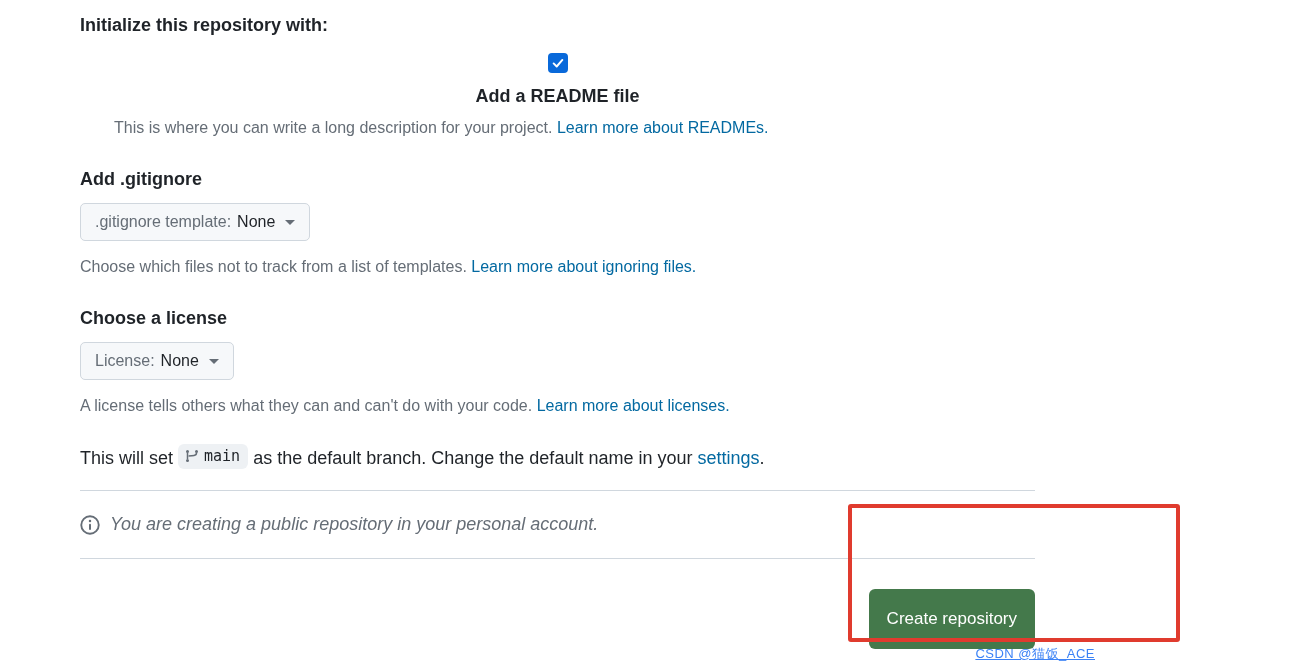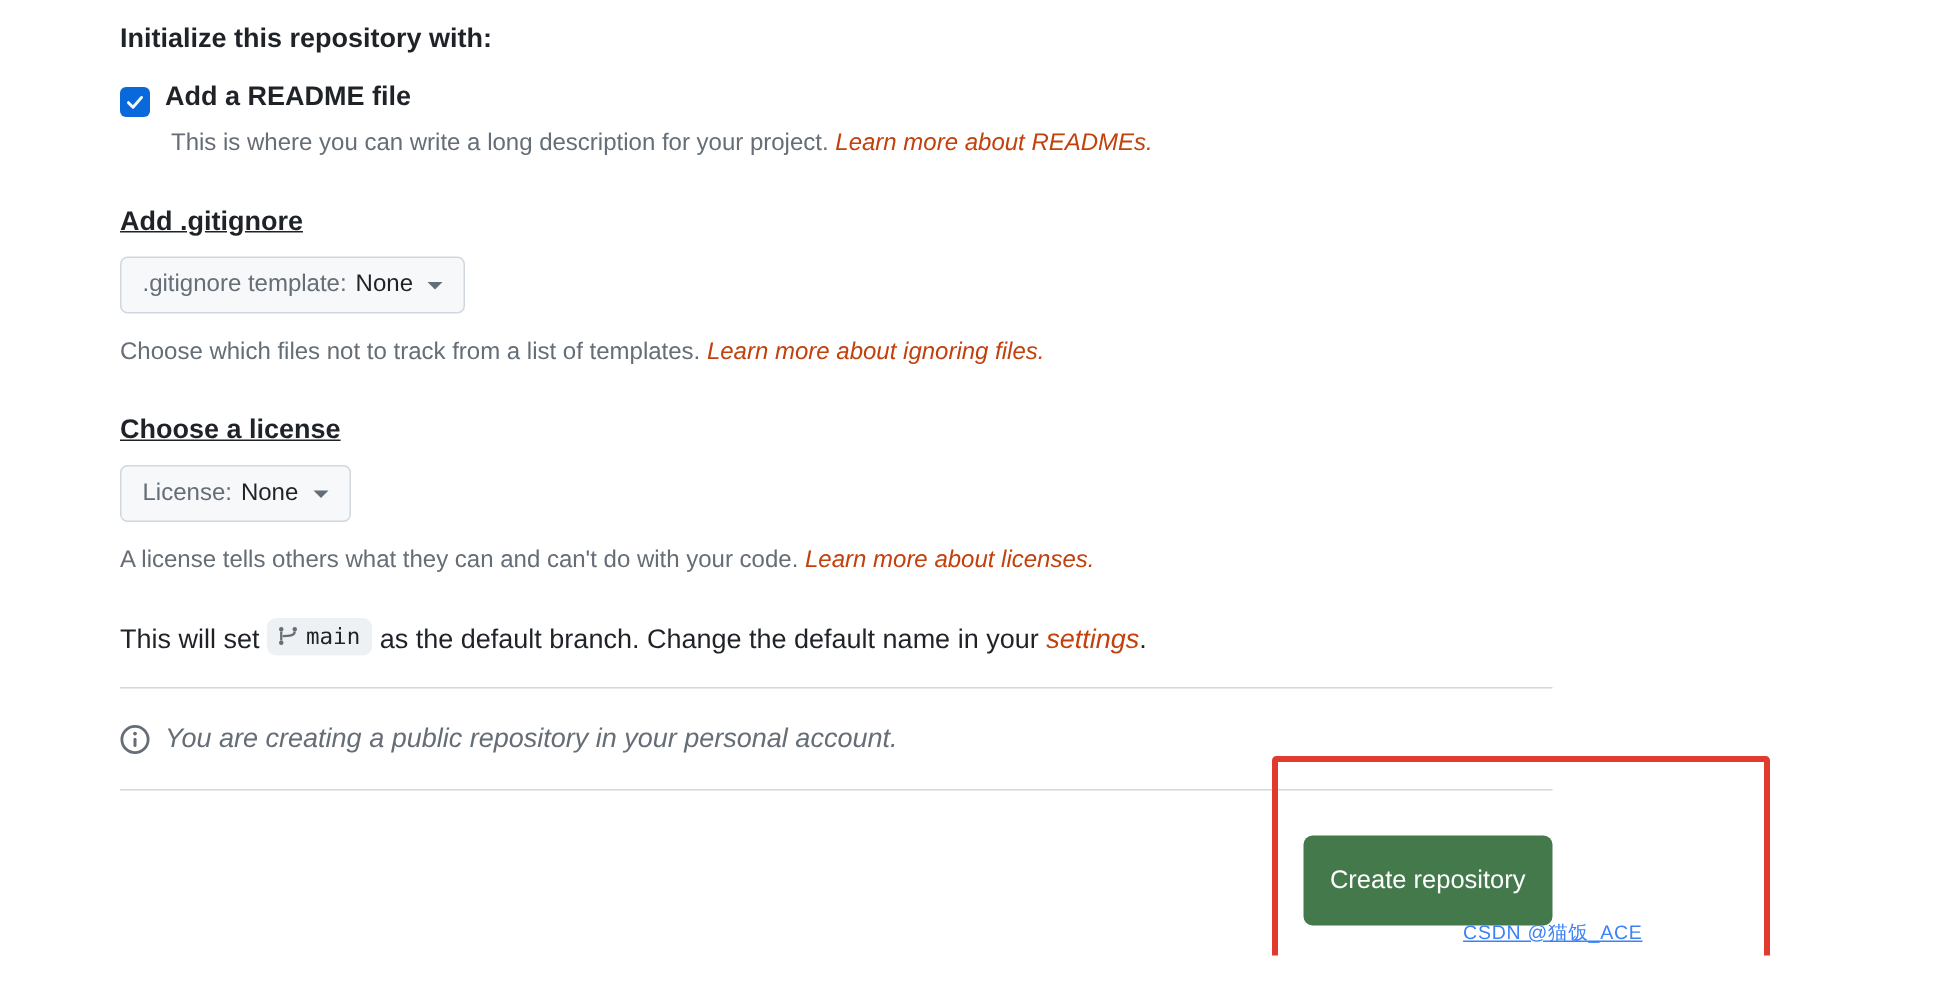--- a/index.html
+++ b/index.html
@@ -18,27 +18,27 @@
   }
   .section-heading {
     font-size: 18px;
     font-weight: 600;
     margin: 0 0 12px 0;
   }
   .sub-heading {
     font-size: 18px;
     font-weight: 600;
     margin: 0 0 10px 0;
-    text-decoration: underline;
   }
   .readme-row {
     display: flex;
-    align-items: flex-end;
+    align-items: center;
     gap: 10px;
     margin-bottom: 6px;
+    flex-direction: column;
   }
   .checkbox {
     width: 20px;
     height: 20px;
     border-radius: 4px;
     background: #0969da;
     display: flex;
     align-items: center;
     justify-content: center;
     flex-shrink: 0;
@@ -49,24 +49,23 @@
   .readme-label {
     font-size: 18px;
     font-weight: 600;
   }
   .description {
     color: #656d76;
     font-size: 16px;
     margin: 2px 0 26px 34px;
   }
   .link {
-    color: #c2410c;
+    color: #0369a1;
     text-decoration: none;
     cursor: pointer;
-    font-style: italic;
   }
   .dropdown {
     display: inline-flex;
     align-items: center;
     gap: 6px;
     padding: 6px 14px;
     border: 1px solid #d0d7de;
     border-radius: 5px;
     background: #f6f8fa;
     font-size: 16px;

